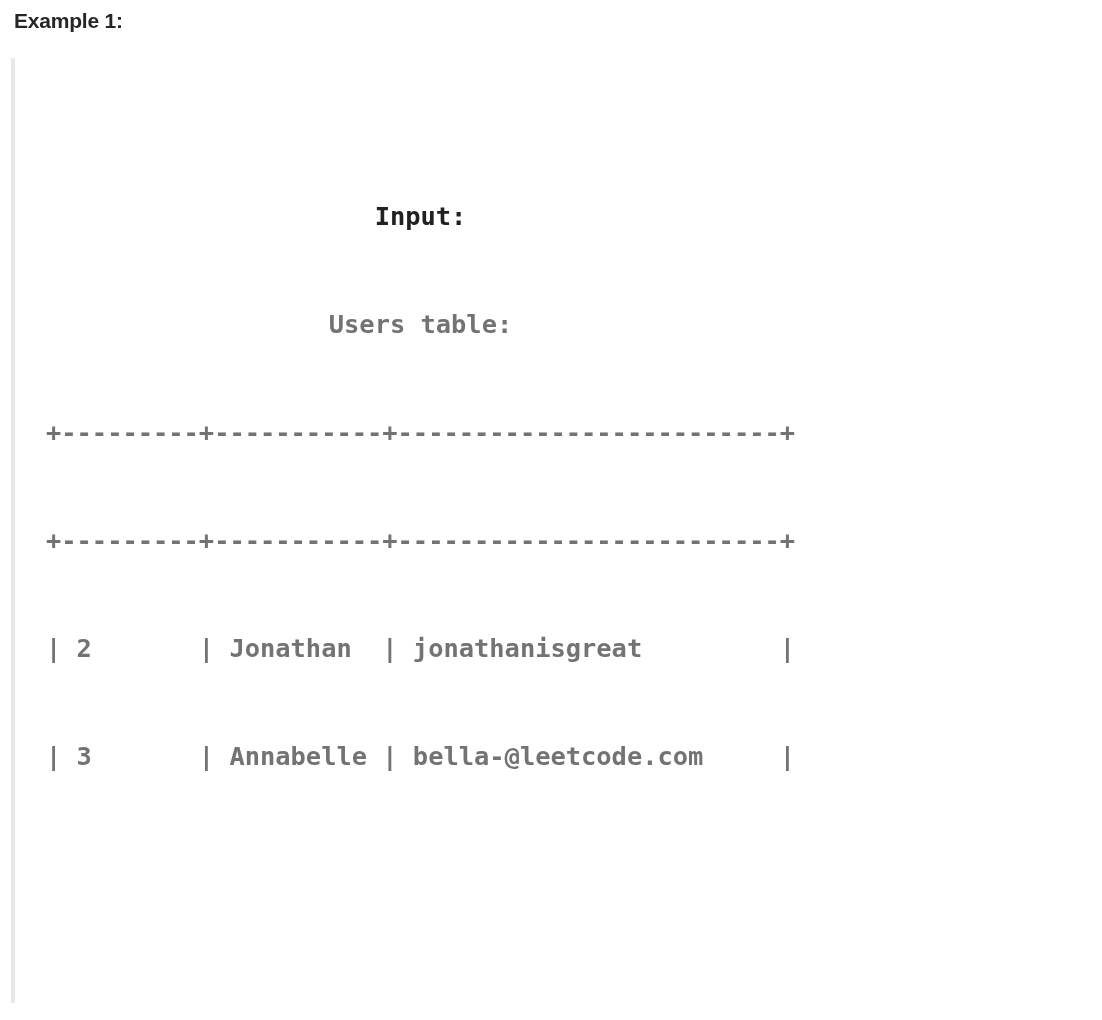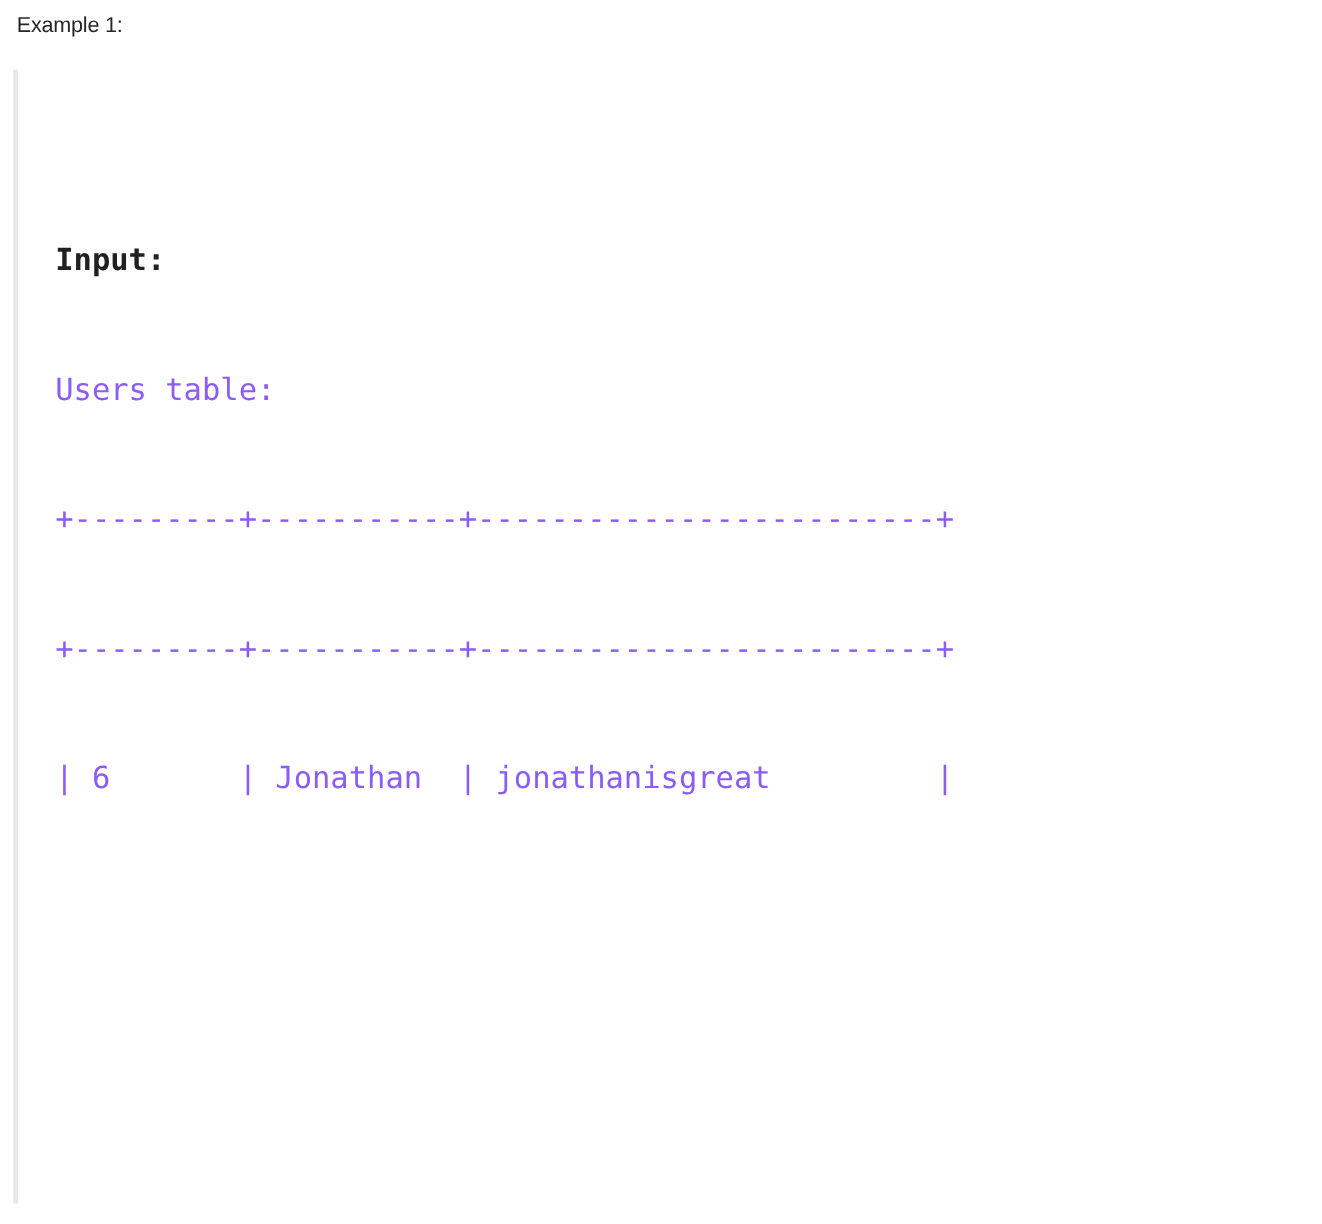--- a/index.html
+++ b/index.html
@@ -21,22 +21,22 @@
     height: 1020px;
     background: #ffffff;
   }
 
   
   .example-heading {
     position: absolute;
     left: 14px;
     top: 7px;
     font-family: "Liberation Sans", sans-serif;
-    font-size: 18px;
-    font-weight: normal;
+    font-size: 21px;
+    font-weight: bold;
     color: #262626;
     letter-spacing: -0.2px;
     line-height: 28px;
     white-space: pre;
   }
 
   
   .quote-block {
     position: absolute;
     left: 11px;
@@ -56,48 +56,50 @@
     line-height: 36px;
     color: #6f7277;
     white-space: pre;
     letter-spacing: 0px;
   }
 
   .ln {
     display: block;
     height: 36px;
     white-space: pre;
+    text-align: center;
   }
 
   .ln.label {
     color: #212121;
     font-weight: bold;
   }
 
   .ln.plain {
-    color: #8b5cf6;
-    font-weight: normal;
+    color: #737373;
+    font-weight: bold;
   }
 </style>
 </head>
 <body>
 
 <div class="page">
 
   <div class="example-heading">Example 1:</div>
 
   <div class="quote-block">
     <div class="code-area">
 
       
       <span class="ln label">Input:</span>
       <span class="ln plain">Users table:</span>
       <span class="ln plain">+---------+-----------+-------------------------+</span>
       <span class="ln plain">+---------+-----------+-------------------------+</span>
-      <span class="ln plain">| 6       | Jonathan  | jonathanisgreat         |</span>
+      <span class="ln plain">| 2       | Jonathan  | jonathanisgreat         |</span>
+      <span class="ln plain">| 3       | Annabelle | bella-@leetcode.com     |</span>
       
       
       
       
       
 
       
       
       
       

